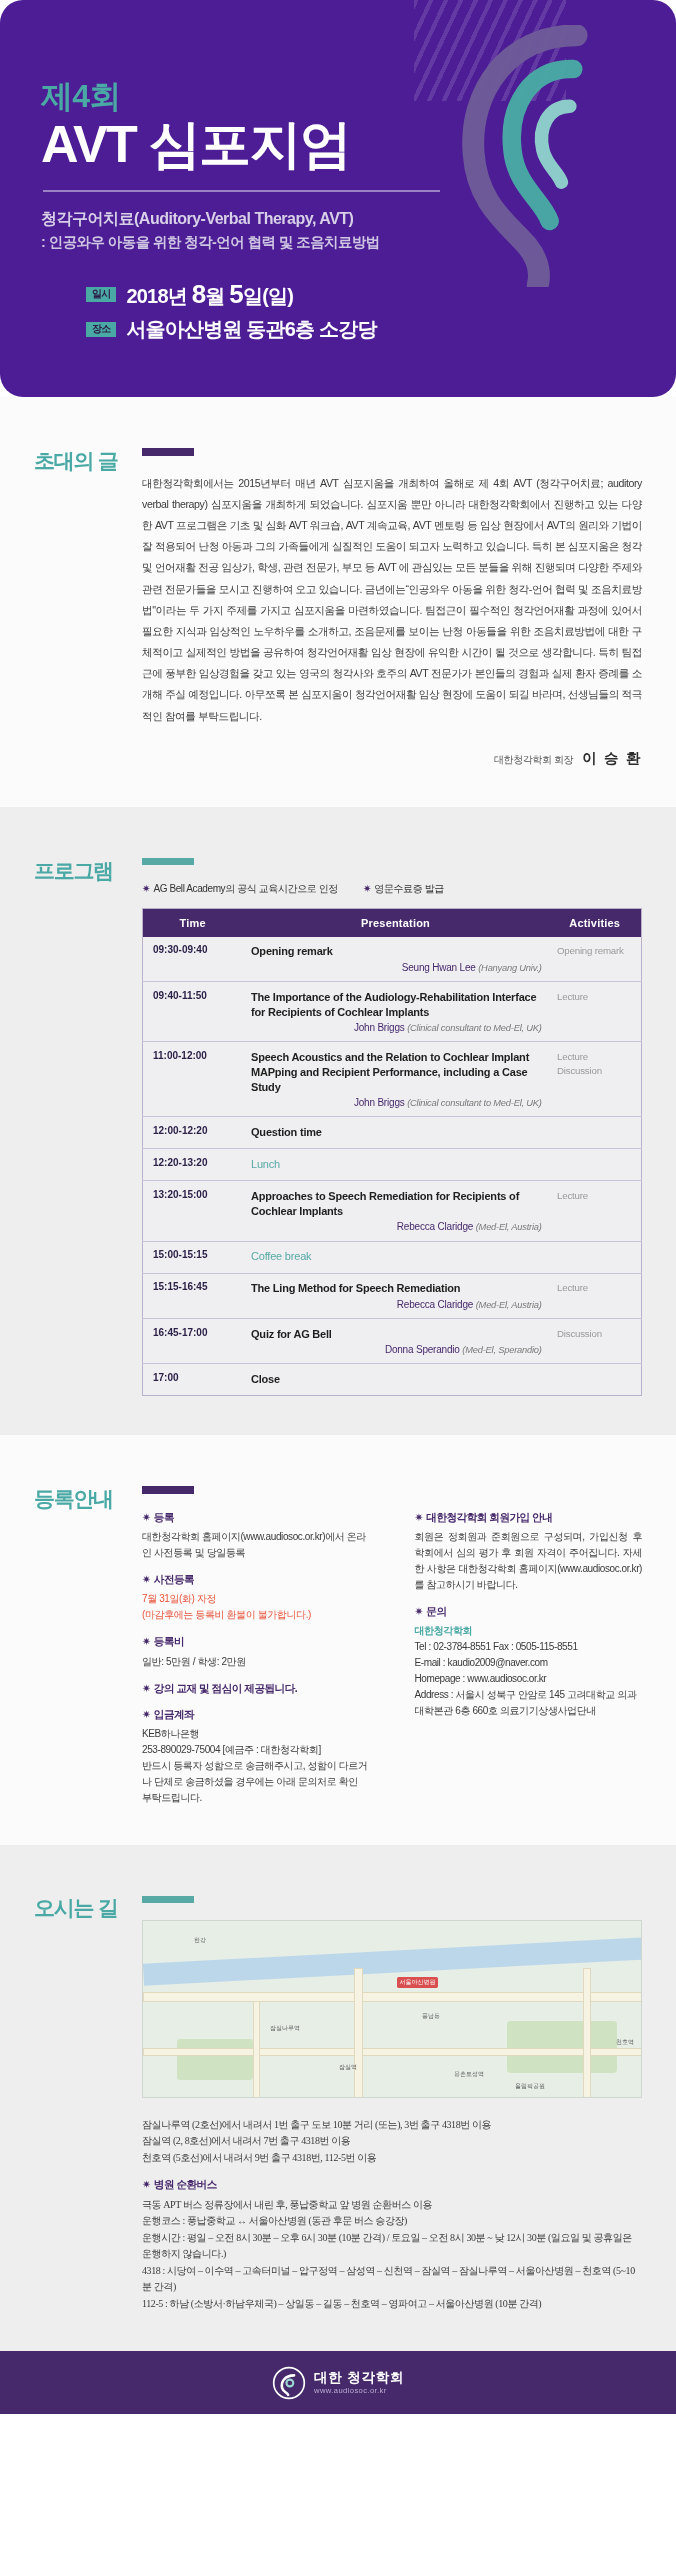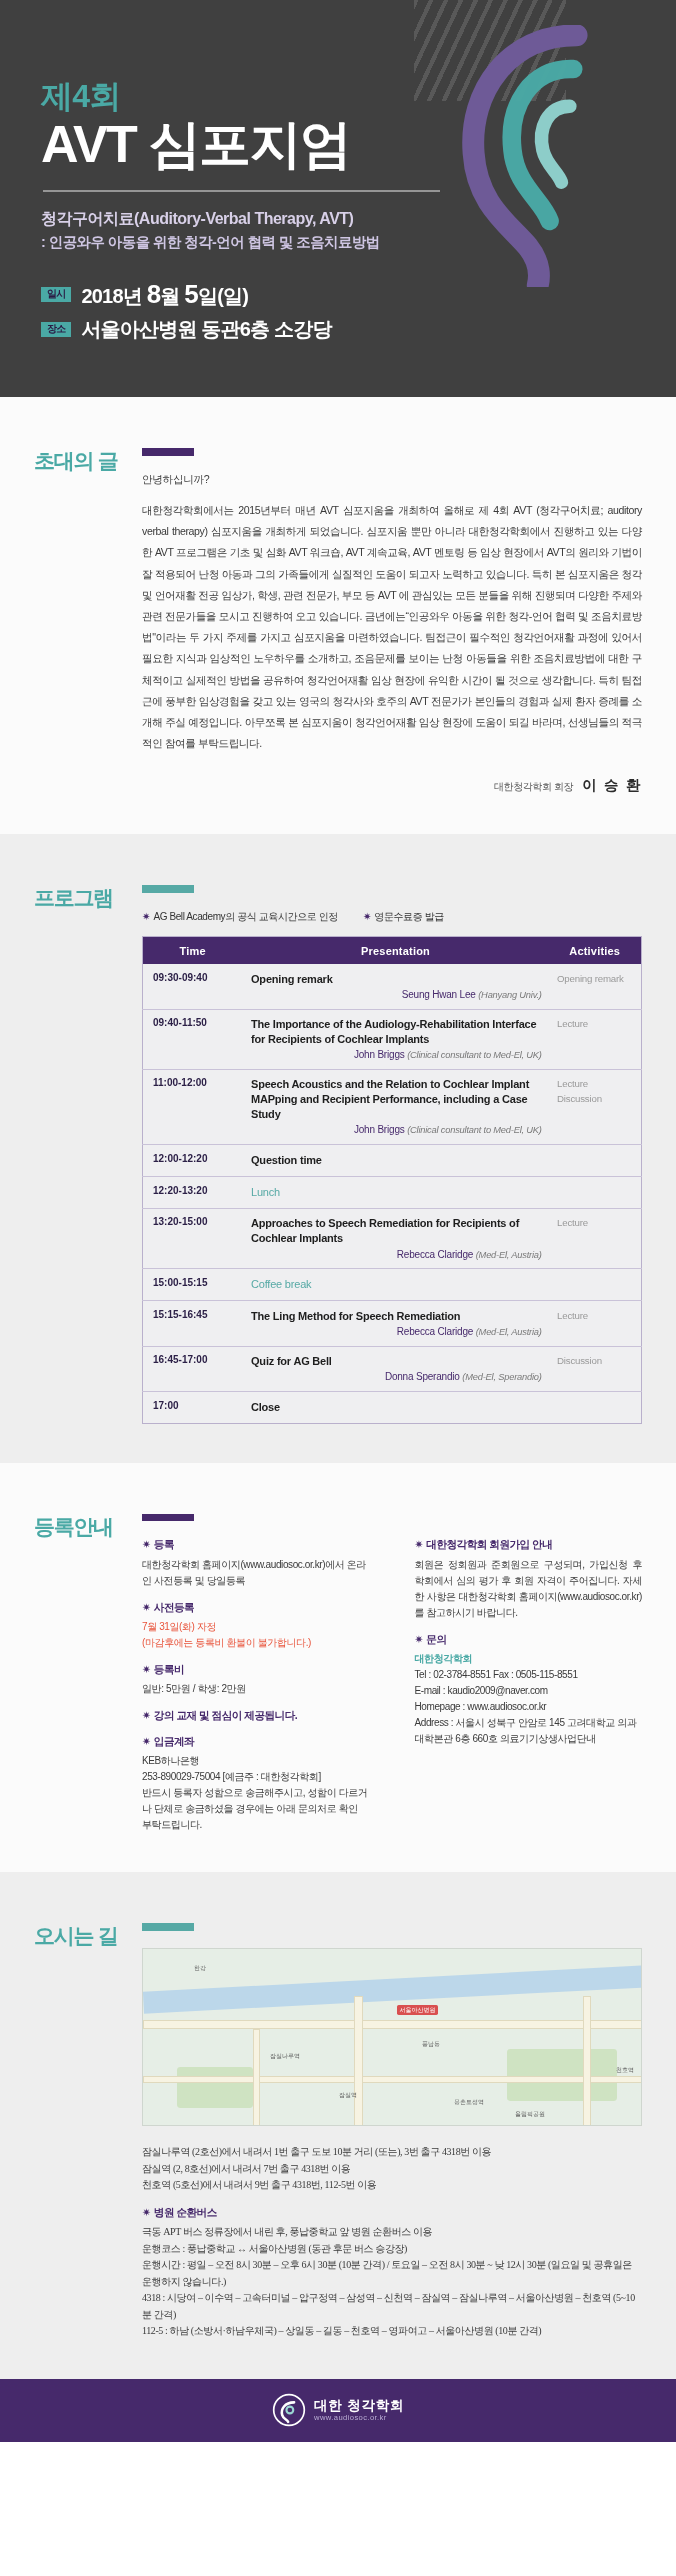--- a/index.html
+++ b/index.html
@@ -8,23 +8,24 @@
     width: 676px;
     font-family: "Liberation Sans", "DejaVu Sans", sans-serif;
     background: #ffffff;
     color: #333;
     -webkit-font-smoothing: antialiased;
   }
 
   
   .hero {
     position: relative;
-    background: #404040;
+    background: #4c1d95;
     height: 397px;
     overflow: hidden;
+    border-radius: 23px;
   }
   .hero-stripes {
     position: absolute;
     top: 0; right: 110px;
     width: 152px; height: 101px;
     background: repeating-linear-gradient(
       115deg,
       rgba(255,255,255,0.13) 0px, rgba(255,255,255,0.13) 4.2px,
       transparent 4.2px, transparent 13.5px);
   }
@@ -67,21 +68,21 @@
     letter-spacing: -0.5px;
     line-height: 1.5;
   }
   .hero-sub2 {
     color: #cfc6e3;
     font-size: 14.4px;
     font-weight: bold;
     letter-spacing: -0.5px;
     line-height: 1.6;
   }
-  .meta-rows { margin-top: 25px; }
+  .meta-rows { margin-top: 25px; margin-left: 45px; }
   .meta-row {
     display: flex;
     align-items: center;
     margin-bottom: 6px;
   }
   .meta-tag {
     background: #4aa9a5;
     color: #2b1b45;
     font-size: 10px;
     font-weight: bold;
@@ -348,21 +349,20 @@
       </div>
     </div>
   </div>
 </div>
 
 <div class="section sec-white">
   <div class="sec-head">
     <div class="sec-title">초대의 글</div>
     <div class="sec-body">
       <div class="sec-dash"></div>
-      <div class="inv-greet">안녕하십니까?</div>
       <div class="inv-p">대한청각학회에서는 2015년부터 매년 AVT 심포지움을 개최하여 올해로 제 4회 AVT (청각구어치료; auditory verbal therapy) 심포지움을 개최하게 되었습니다. 심포지움 뿐만 아니라 대한청각학회에서 진행하고 있는 다양한 AVT 프로그램은 기초 및 심화 AVT 워크숍, AVT 계속교육, AVT 멘토링 등 임상 현장에서 AVT의 원리와 기법이 잘 적용되어 난청 아동과 그의 가족들에게 실질적인 도움이 되고자 노력하고 있습니다. 특히 본 심포지움은 청각 및 언어재활 전공 임상가, 학생, 관련 전문가, 부모 등 AVT 에 관심있는 모든 분들을 위해 진행되며 다양한 주제와 관련 전문가들을 모시고 진행하여 오고 있습니다. 금년에는“인공와우 아동을 위한 청각-언어 협력 및 조음치료방법"이라는 두 가지 주제를 가지고 심포지움을 마련하였습니다. 팀접근이 필수적인 청각언어재활 과정에 있어서 필요한 지식과 임상적인 노우하우를 소개하고, 조음문제를 보이는 난청 아동들을 위한 조음치료방법에 대한 구체적이고 실제적인 방법을 공유하여 청각언어재활 임상 현장에 유익한 시간이 될 것으로 생각합니다. 특히 팀접근에 풍부한 임상경험을 갖고 있는 영국의 청각사와 호주의 AVT 전문가가 본인들의 경험과 실제 환자 증례를 소개해 주실 예정입니다. 아무쪼록 본 심포지움이 청각언어재활 임상 현장에 도움이 되길 바라며, 선생님들의 적극적인 참여를 부탁드립니다.</div>
       <div class="inv-sign">
         <span>대한청각학회 회장</span>
         <span class="name">이 승 환</span>
       </div>
     </div>
   </div>
 </div>
 
 <div class="section sec-grey">

